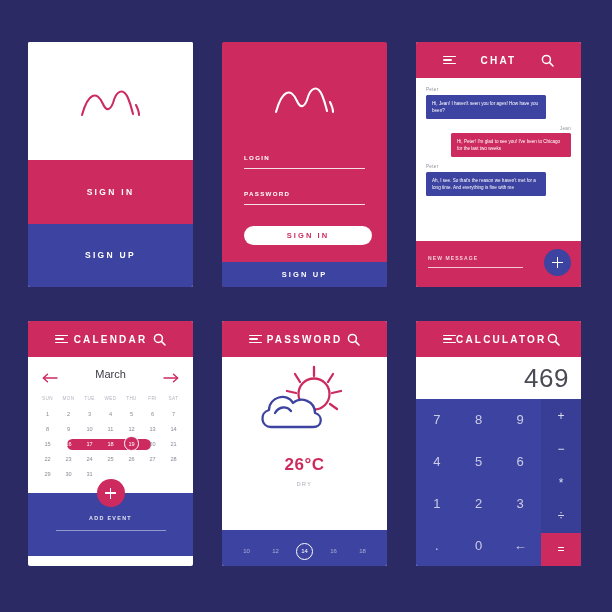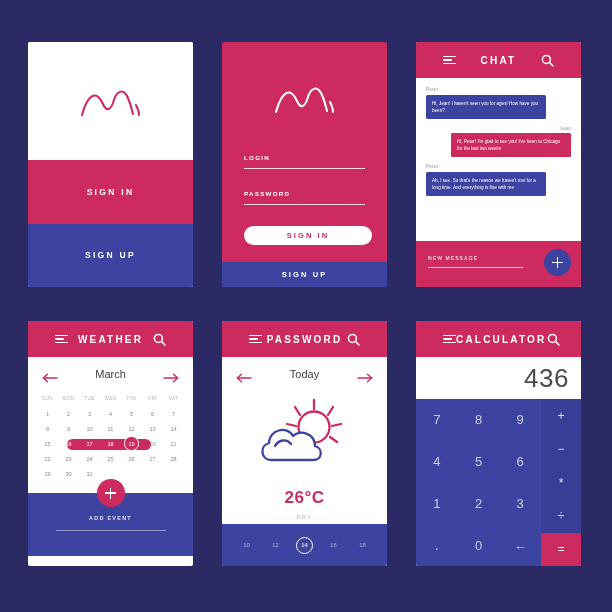--- a/index.html
+++ b/index.html
@@ -475,21 +475,21 @@
     </div>
   </div>
 
   <div class="screen" id="screen-calendar">
     <div class="appbar">
       <div class="burger">
           <i></i>
           <i></i>
           <i></i>
         </div>
-      <div class="appbar-title">WEATHER</div>
+      <div class="appbar-title">CALENDAR</div>
       <div class="search-ico">
         <svg width="13" height="13" viewBox="0 0 13 13">
           <circle cx="5.4" cy="5.4" r="4" fill="none" stroke="#fff" stroke-width="1.5"></circle>
           <line x1="8.4" y1="8.4" x2="12" y2="12" stroke="#fff" stroke-width="1.5" stroke-linecap="round"></line>
         </svg>
       </div>
     </div>
     <div class="nav-row">
       <div class="arrow">
         <svg width="16" height="10" viewBox="0 0 16 10">
@@ -583,35 +583,20 @@
         </div>
       <div class="appbar-title">PASSWORD</div>
       <div class="search-ico">
         <svg width="13" height="13" viewBox="0 0 13 13">
           <circle cx="5.4" cy="5.4" r="4" fill="none" stroke="#fff" stroke-width="1.5"></circle>
           <line x1="8.4" y1="8.4" x2="12" y2="12" stroke="#fff" stroke-width="1.5" stroke-linecap="round"></line>
         </svg>
       </div>
     </div>
     <div class="weather-body">
-      <div class="nav-row">
-        <div class="arrow">
-          <svg width="16" height="10" viewBox="0 0 16 10">
-            <line x1="1.5" y1="5" x2="15" y2="5" stroke="#cd2a5f" stroke-width="1.4" stroke-linecap="round"></line>
-            <polyline points="5.5,1.2 1.3,5 5.5,8.8" fill="none" stroke="#cd2a5f" stroke-width="1.4" stroke-linecap="round" stroke-linejoin="round"></polyline>
-          </svg>
-        </div>
-        <div class="nav-title">Today</div>
-        <div class="arrow">
-          <svg width="16" height="10" viewBox="0 0 16 10">
-            <line x1="1" y1="5" x2="14.5" y2="5" stroke="#cd2a5f" stroke-width="1.4" stroke-linecap="round"></line>
-            <polyline points="10.5,1.2 14.7,5 10.5,8.8" fill="none" stroke="#cd2a5f" stroke-width="1.4" stroke-linecap="round" stroke-linejoin="round"></polyline>
-          </svg>
-        </div>
-      </div>
       <div style="margin-top:6px;">
         <svg width="108" height="74" viewBox="0 0 108 74">
           <g stroke="#cd2a5f" stroke-width="2.3" stroke-linecap="round" fill="none">
             <line x1="63" y1="4" x2="63" y2="13"></line>
             <line x1="44" y1="11" x2="49" y2="19"></line>
             <line x1="82" y1="11" x2="77" y2="19"></line>
             <line x1="36" y1="28" x2="45" y2="30"></line>
             <line x1="90" y1="28" x2="81" y2="30"></line>
             <line x1="40" y1="46" x2="47" y2="41"></line>
             <line x1="86" y1="46" x2="79" y2="41"></line>
@@ -643,21 +628,21 @@
         </div>
       <div class="appbar-title">CALCULATOR</div>
       <div class="search-ico">
         <svg width="13" height="13" viewBox="0 0 13 13">
           <circle cx="5.4" cy="5.4" r="4" fill="none" stroke="#fff" stroke-width="1.5"></circle>
           <line x1="8.4" y1="8.4" x2="12" y2="12" stroke="#fff" stroke-width="1.5" stroke-linecap="round"></line>
         </svg>
       </div>
     </div>
     <div class="calc-display">
-      <span>436</span>
+      <span>469</span>
     </div>
     <div class="calc-body">
       <div class="calc-pad">
         <div class="calc-key">7</div>
         <div class="calc-key">8</div>
         <div class="calc-key">9</div>
         <div class="calc-key">4</div>
         <div class="calc-key">5</div>
         <div class="calc-key">6</div>
         <div class="calc-key">1</div>

